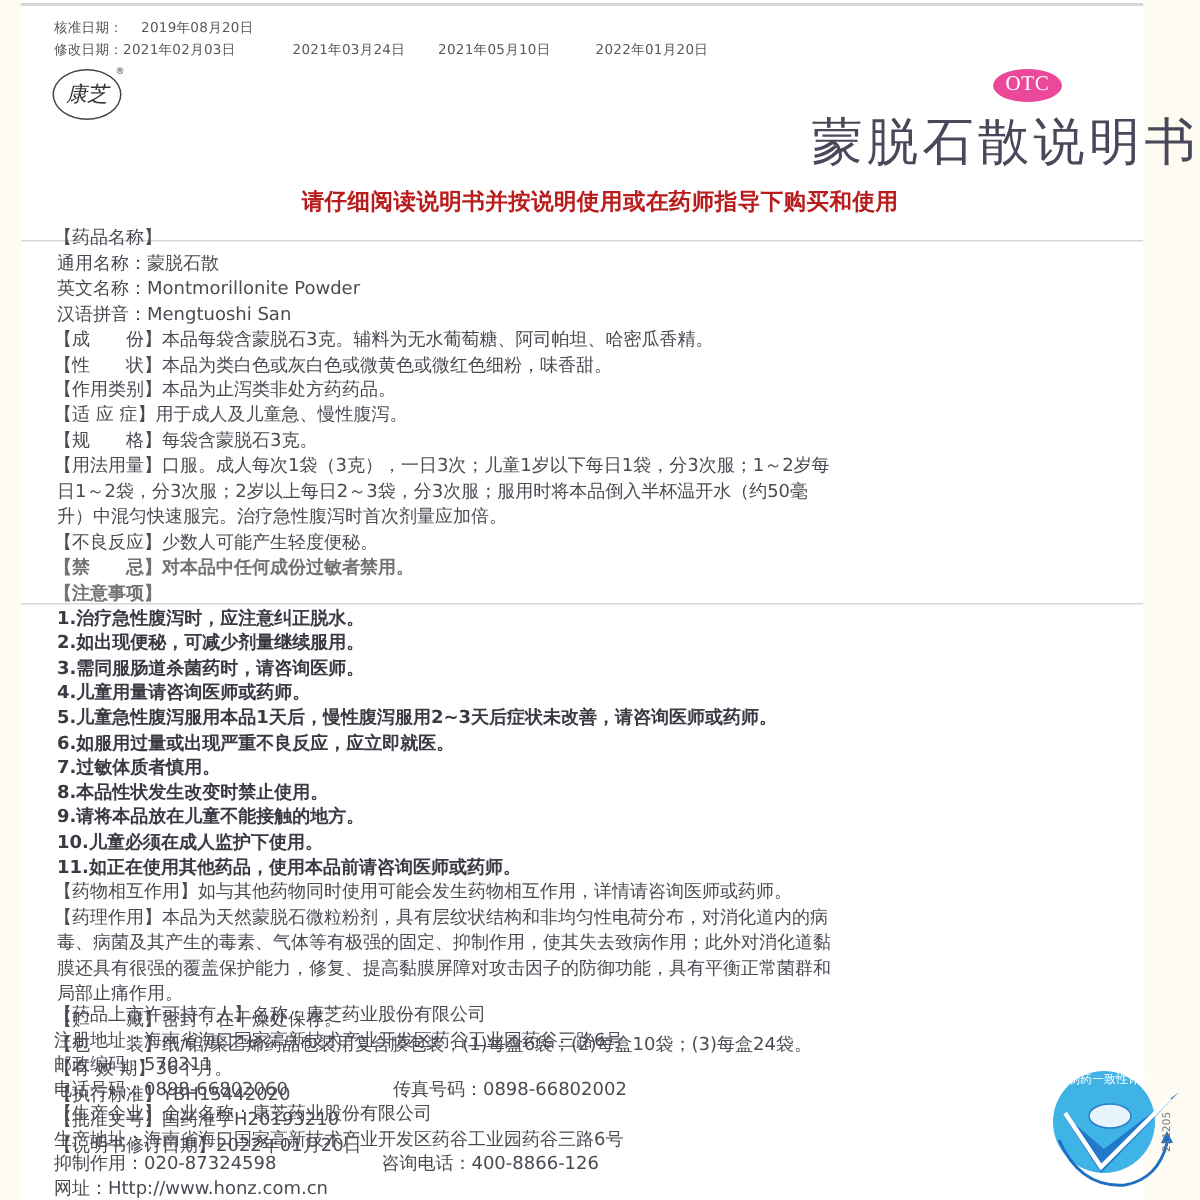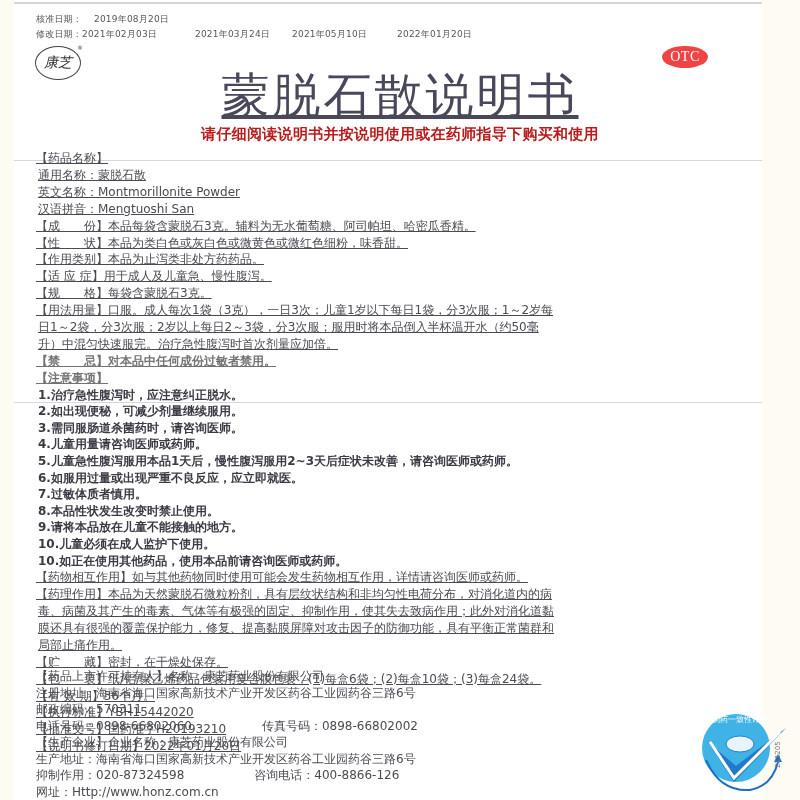--- a/index.html
+++ b/index.html
@@ -19,38 +19,38 @@
   .dates .row span { display: inline-block; margin-right: 22px; }
   .logo {
     position: absolute; left: 35px; top: 46px; width: 44px; height: 32px;
     border: 1.5px solid #444; border-radius: 50%;
     display: flex; align-items: center; justify-content: center;
     font-family: Liberation Mono, monospace; font-size: 14px; color: #333; font-style: italic;
   }
   .reg { position: absolute; left: 77px; top: 44px; font-size: 6px; color: #444; }
   .otc {
     position: absolute; left: 662px; top: 46px; width: 46px; height: 22px;
-    background: #ef4444; border-radius: 50%;
+    background: #ec4899; border-radius: 50%;
     color: #fff; font-family: "Liberation Serif", serif; font-size: 14px;
     display: flex; align-items: center; justify-content: center; letter-spacing: .5px;
   }
   .title {
-    position: absolute; left: 0; top: 66px; width: 800px; text-align: center;
-    font-size: 48px; font-weight: normal; color: #48485a; letter-spacing: 3px;
-    margin: 0; line-height: 58px; text-decoration: underline;
+    position: absolute; left: 0; top: 66px; width: 800px; text-align: right;
+    font-size: 34px; font-weight: normal; color: #48485a; letter-spacing: 3px;
+    margin: 0; line-height: 58px;
   }
   .subtitle {
     position: absolute; left: 0; top: 125px; width: 800px; text-align: center;
     font-size: 15px; font-weight: bold; color: #b91c1c; letter-spacing: .3px;
   }
   .content {
     position: absolute; left: 36px; top: 150px; width: 680px;
     font-size: 12px; line-height: 16.9px; color: #4a4a52;
   }
-  .content .line { white-space: nowrap; text-decoration: underline; }
+  .content .line { white-space: nowrap; }
   .content .ind { padding-left: 2px; }
   .content .b { font-weight: bold; color: #737373; }
   .content .note { padding-left: 2px; font-weight: bold; color: #3a3a44; font-size: 12px; line-height: 16.6px; }
   .foot { position: absolute; left: 36px; top: 668px; font-size: 12px; line-height: 16.5px; color: #4a4a52; width: 600px; }
   .foot .line { white-space: nowrap; }
   .foot .gap { display: inline-block; width: 70px; }
   .badge { position: absolute; left: 700px; top: 700px; width: 90px; height: 95px; }
   .vcode { position: absolute; left: 774px; top: 768px; font-size: 7px; color: #777; transform: rotate(-90deg); transform-origin: left top; }
   .fold { position: absolute; left: 14px; width: 748px; height: 1px; background: #d6d6de; }
 </style>
@@ -87,33 +87,34 @@
   <div class="line ind"><span>汉语拼音：</span><span>Mengtuoshi San</span></div>
 
   <div class="line"><span>【成　　份】</span><span>本品每袋含蒙脱石3克。辅料为无水葡萄糖、阿司帕坦、哈密瓜香精。</span></div>
   <div class="line"><span>【性　　状】</span><span>本品为类白色或灰白色或微黄色或微红色细粉，味香甜。</span></div>
   <div class="line"><span>【作用类别】</span><span>本品为止泻类非处方药药品。</span></div>
   <div class="line"><span>【适 应 症】</span><span>用于成人及儿童急、慢性腹泻。</span></div>
   <div class="line"><span>【规　　格】</span><span>每袋含蒙脱石3克。</span></div>
   <div class="line"><span>【用法用量】</span><span>口服。成人每次1袋（3克），一日3次；儿童1岁以下每日1袋，分3次服；1～2岁每</span></div>
   <div class="line ind">日1～2袋，分3次服；2岁以上每日2～3袋，分3次服；服用时将本品倒入半杯温开水（约50毫</div>
   <div class="line ind">升）中混匀快速服完。治疗急性腹泻时首次剂量应加倍。</div>
+  <div class="line"><span>【不良反应】</span><span>少数人可能产生轻度便秘。</span></div>
   <div class="line b"><span>【禁　　忌】</span><span>对本品中任何成份过敏者禁用。</span></div>
   <div class="line b">【注意事项】</div>
   <div class="note">1.治疗急性腹泻时，应注意纠正脱水。</div>
   <div class="note">2.如出现便秘，可减少剂量继续服用。</div>
   <div class="note">3.需同服肠道杀菌药时，请咨询医师。</div>
   <div class="note">4.儿童用量请咨询医师或药师。</div>
   <div class="note">5.儿童急性腹泻服用本品1天后，慢性腹泻服用2~3天后症状未改善，请咨询医师或药师。</div>
   <div class="note">6.如服用过量或出现严重不良反应，应立即就医。</div>
   <div class="note">7.过敏体质者慎用。</div>
   <div class="note">8.本品性状发生改变时禁止使用。</div>
   <div class="note">9.请将本品放在儿童不能接触的地方。</div>
   <div class="note">10.儿童必须在成人监护下使用。</div>
-  <div class="note">10.如正在使用其他药品，使用本品前请咨询医师或药师。</div>
+  <div class="note">11.如正在使用其他药品，使用本品前请咨询医师或药师。</div>
 
   <div class="line"><span>【药物相互作用】</span><span>如与其他药物同时使用可能会发生药物相互作用，详情请咨询医师或药师。</span></div>
   <div class="line"><span>【药理作用】</span><span>本品为天然蒙脱石微粒粉剂，具有层纹状结构和非均匀性电荷分布，对消化道内的病</span></div>
   <div class="line ind">毒、病菌及其产生的毒素、气体等有极强的固定、抑制作用，使其失去致病作用；此外对消化道黏</div>
   <div class="line ind">膜还具有很强的覆盖保护能力，修复、提高黏膜屏障对攻击因子的防御功能，具有平衡正常菌群和</div>
   <div class="line ind">局部止痛作用。</div>
   <div class="line"><span>【贮　　藏】</span><span>密封，在干燥处保存。</span></div>
   <div class="line"><span>【包　　装】</span><span>纸/铝/聚乙烯药品包装用复合膜包装，(1)每盒6袋；(2)每盒10袋；(3)每盒24袋。</span></div>
   <div class="line"><span>【有 效 期】</span><span>36个月。</span></div>
   <div class="line"><span>【执行标准】</span><span>YBH15442020</span></div>

